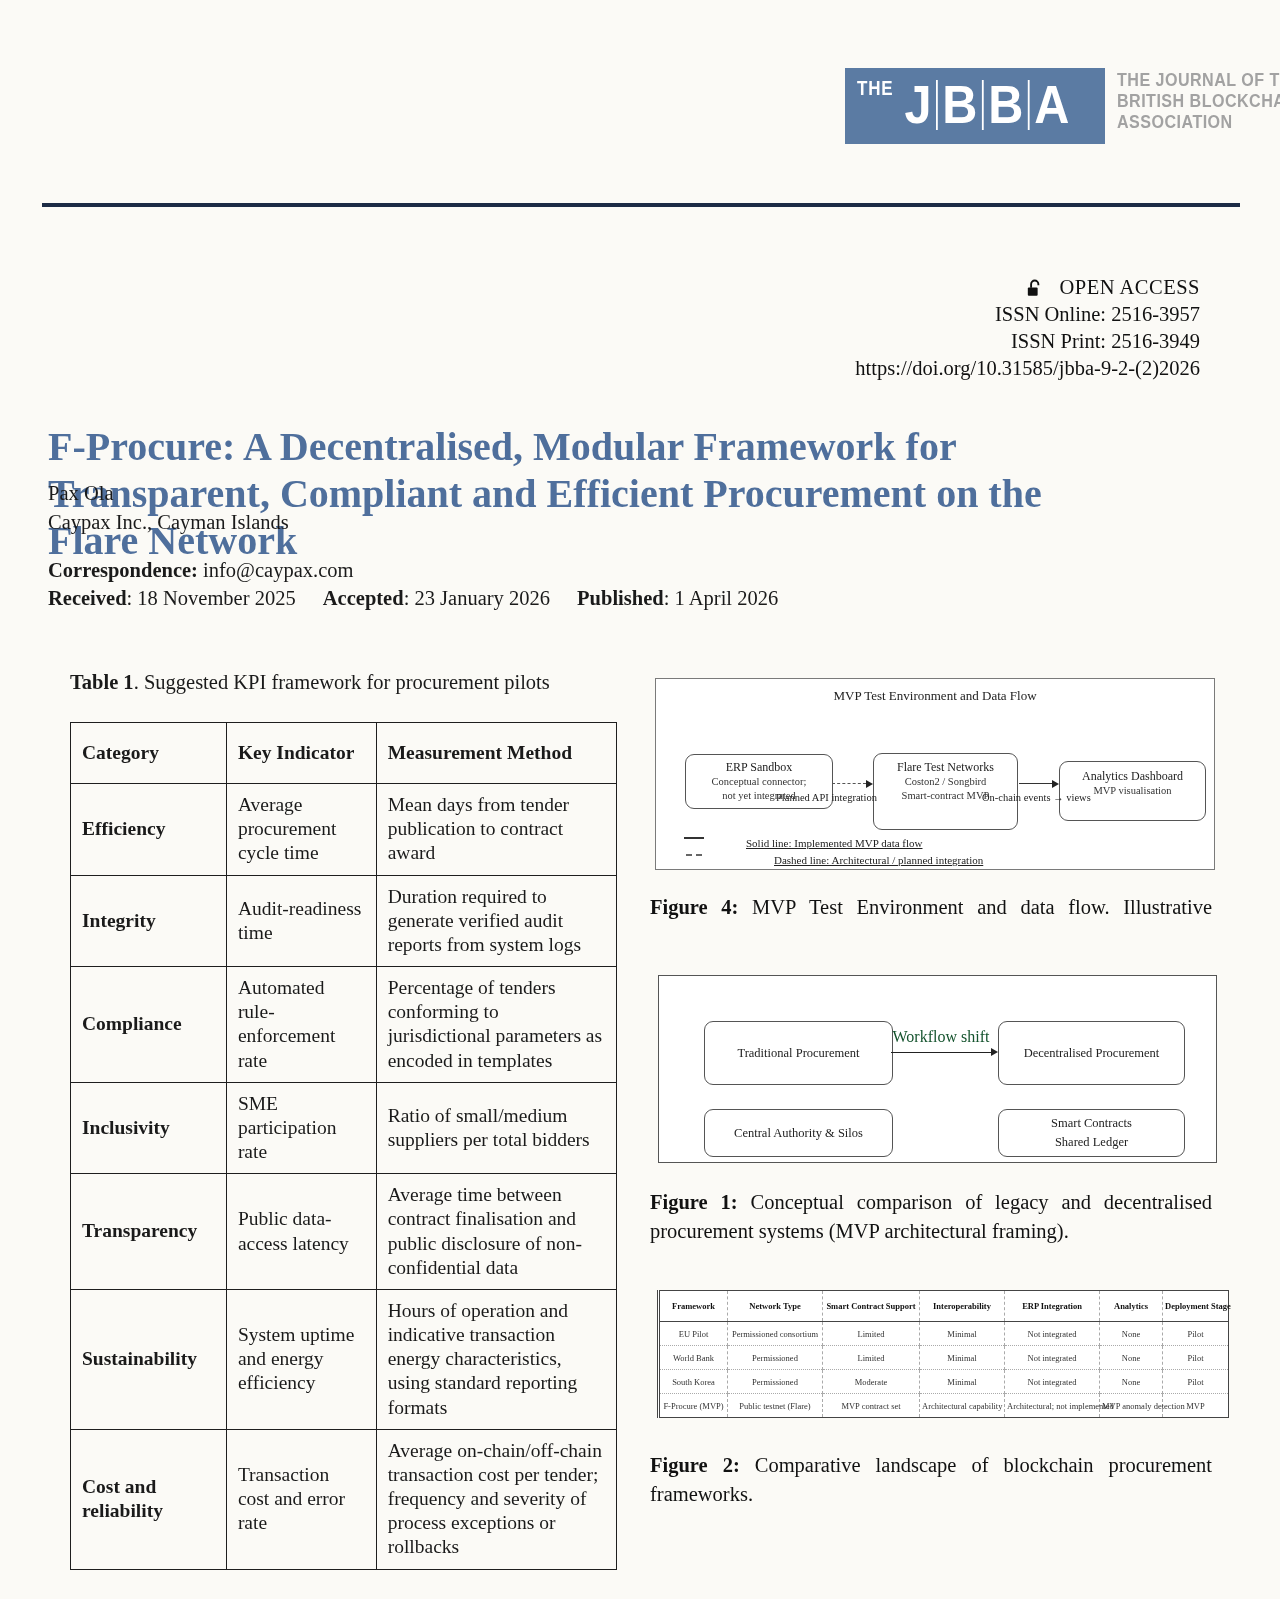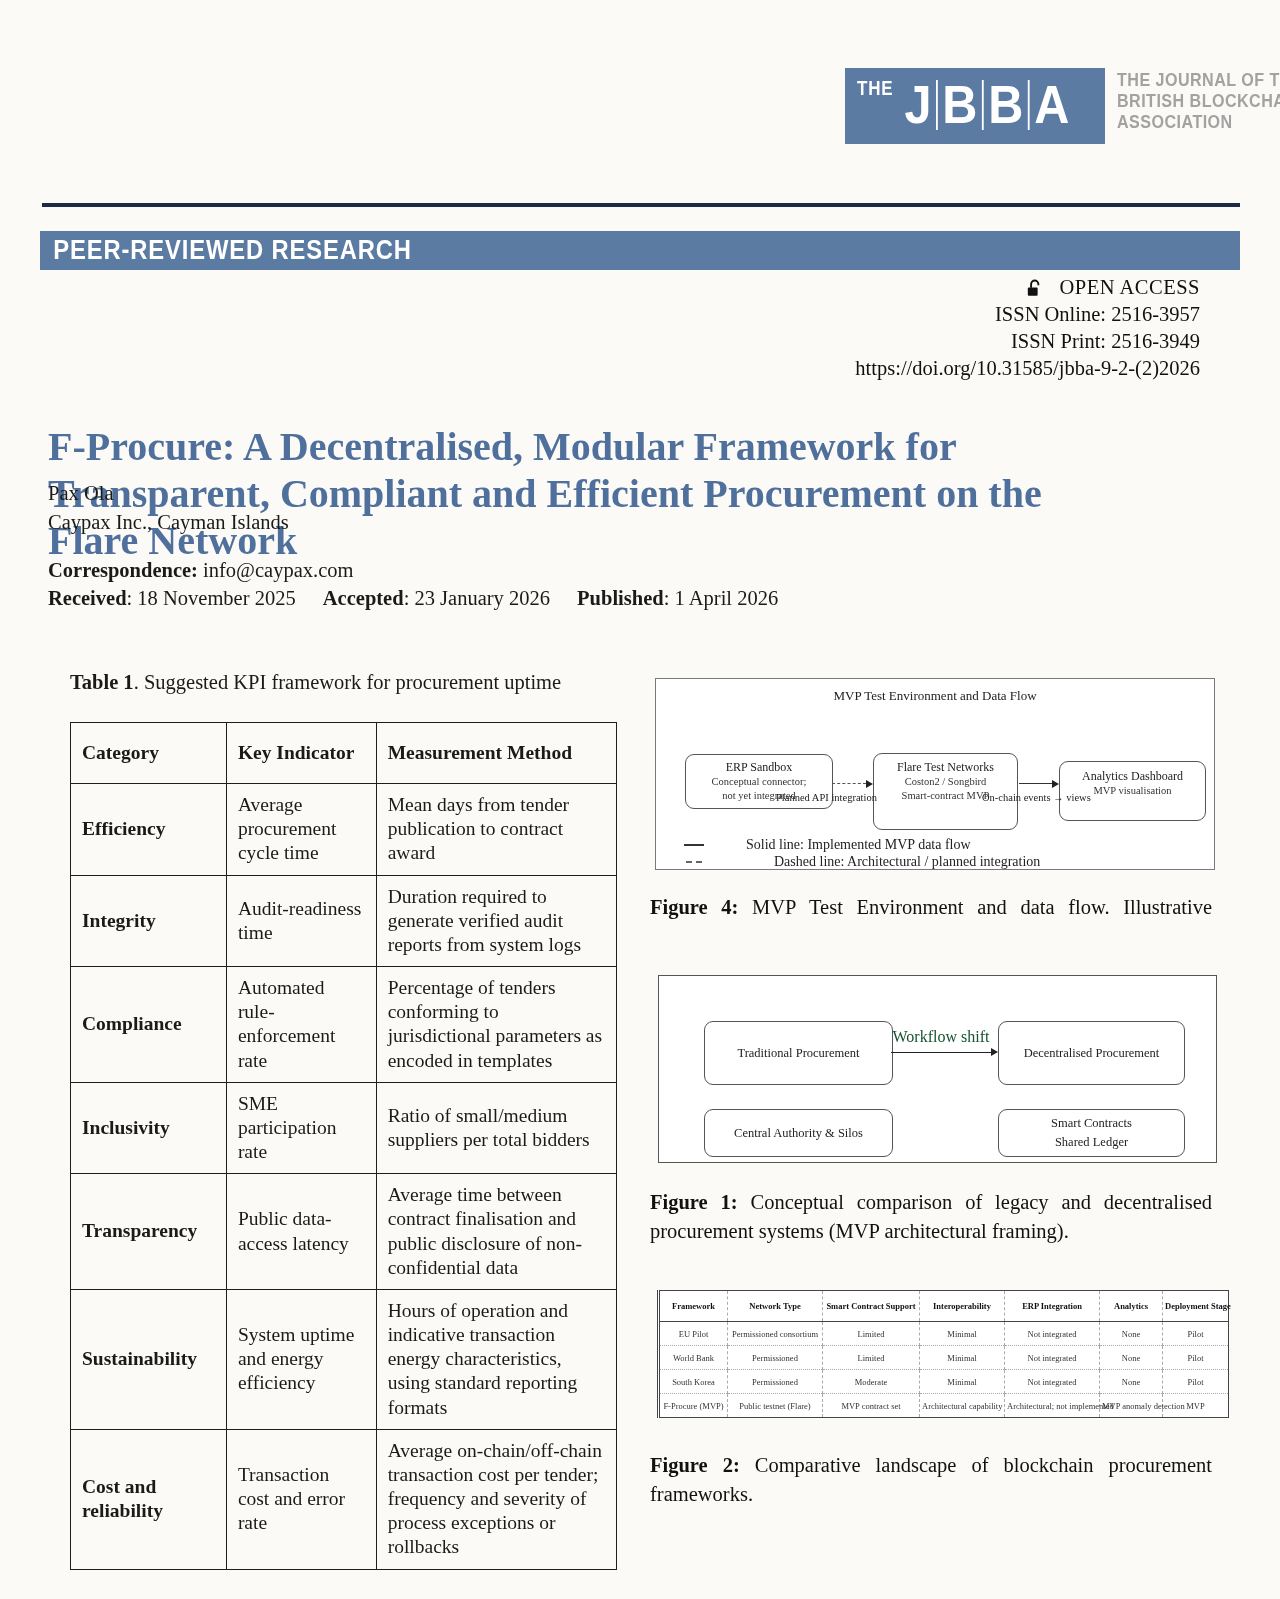--- a/index.html
+++ b/index.html
@@ -52,21 +52,21 @@
   .dbox .bt{font-size:12px;margin-top:5px;}
   .dbox .bs{font-size:10.5px;line-height:1.3;color:#333;}
   .f4-erp{left:29px;top:75px;width:146px;height:53px;}
   .f4-flare{left:217px;top:74px;width:145px;height:77px;padding-top:6px;box-sizing:border-box;}
   .f4-ana{left:403px;top:82px;width:147px;height:60px;padding-top:7px;box-sizing:border-box;}
   .conn{position:absolute;height:0;}
   .conn.dashed{border-top:1.6px dashed #555;}
   .conn.solid{border-top:1.6px solid #333;}
   .arrowhead{position:absolute;width:0;height:0;border-top:4px solid transparent;border-bottom:4px solid transparent;border-left:7px solid #222;}
   .f4-lab{position:absolute;font-size:10.5px;color:#222;white-space:nowrap;}
-  .legend-row{position:absolute;display:flex;align-items:center;font-size:14px;color:#222;white-space:nowrap;}
+  .legend-row{position:absolute;display:flex;align-items:flex-start;font-size:11px;color:#222;white-space:nowrap;text-decoration:underline;}
   .sw{display:inline-block;height:0;}
   .sw-solid{width:20px;border-top:2.6px solid #333;margin-right:42px;}
   .sw-dash{width:16px;border-top:2px dashed #666;margin-right:72px;}
 
   .figcap{font-size:20.5px;line-height:29px;color:#111;text-align:justify;}
   .figcap .fl{font-weight:bold;}
   .f4-cap{position:absolute;left:0;top:218px;width:562px;text-align-last:justify;}
   .f1-cap{position:absolute;left:0;top:513px;width:562px;}
   .f2-cap{position:absolute;left:0;top:776px;width:562px;}
 
@@ -105,23 +105,20 @@
     </div>
     <div class="logo-tagline">
       <div>THE JOURNAL OF THE</div>
       <div>BRITISH BLOCKCHAIN</div>
       <div>ASSOCIATION</div>
     </div>
   </div>
 
   <div class="top-rule"></div>
 
-  <div class="banner">
-    <span>PEER-REVIEWED RESEARCH</span>
-  </div>
 
   <div class="access">
     <div class="oa">
       <svg class="lock-icon" width="16" height="19" viewBox="0 0 22 26">
         <path d="M7 12 V7 a5 5 0 0 1 10 0 v1.5" fill="none" stroke="#111" stroke-width="2.6"></path>
         <rect x="2.5" y="11.5" width="13.5" height="11.5" rx="1.5" fill="#111"></rect>
       </svg>
       <span class="oa-text">OPEN ACCESS</span>
     </div>
     <div>ISSN Online: 2516-3957</div>
@@ -140,21 +137,21 @@
     <b>Correspondence:</b><span> info@caypax.com</span>
   </div>
 
   <div class="dates">
     <span class="lbl">Received</span><span>: 18 November 2025</span>
     <span class="lbl gap">Accepted</span><span>: 23 January 2026</span>
     <span class="lbl gap">Published</span><span>: 1 April 2026</span>
   </div>
 
   <div class="t1-caption">
-    <b>Table 1</b><span>. Suggested KPI framework for procurement uptime</span>
+    <b>Table 1</b><span>. Suggested KPI framework for procurement pilots</span>
   </div>
 
   <table class="t1">
     <colgroup>
         <col style="width:156px">
         <col style="width:150px">
         <col style="width:241px">
       </colgroup>
     <tbody>
         <tr>

